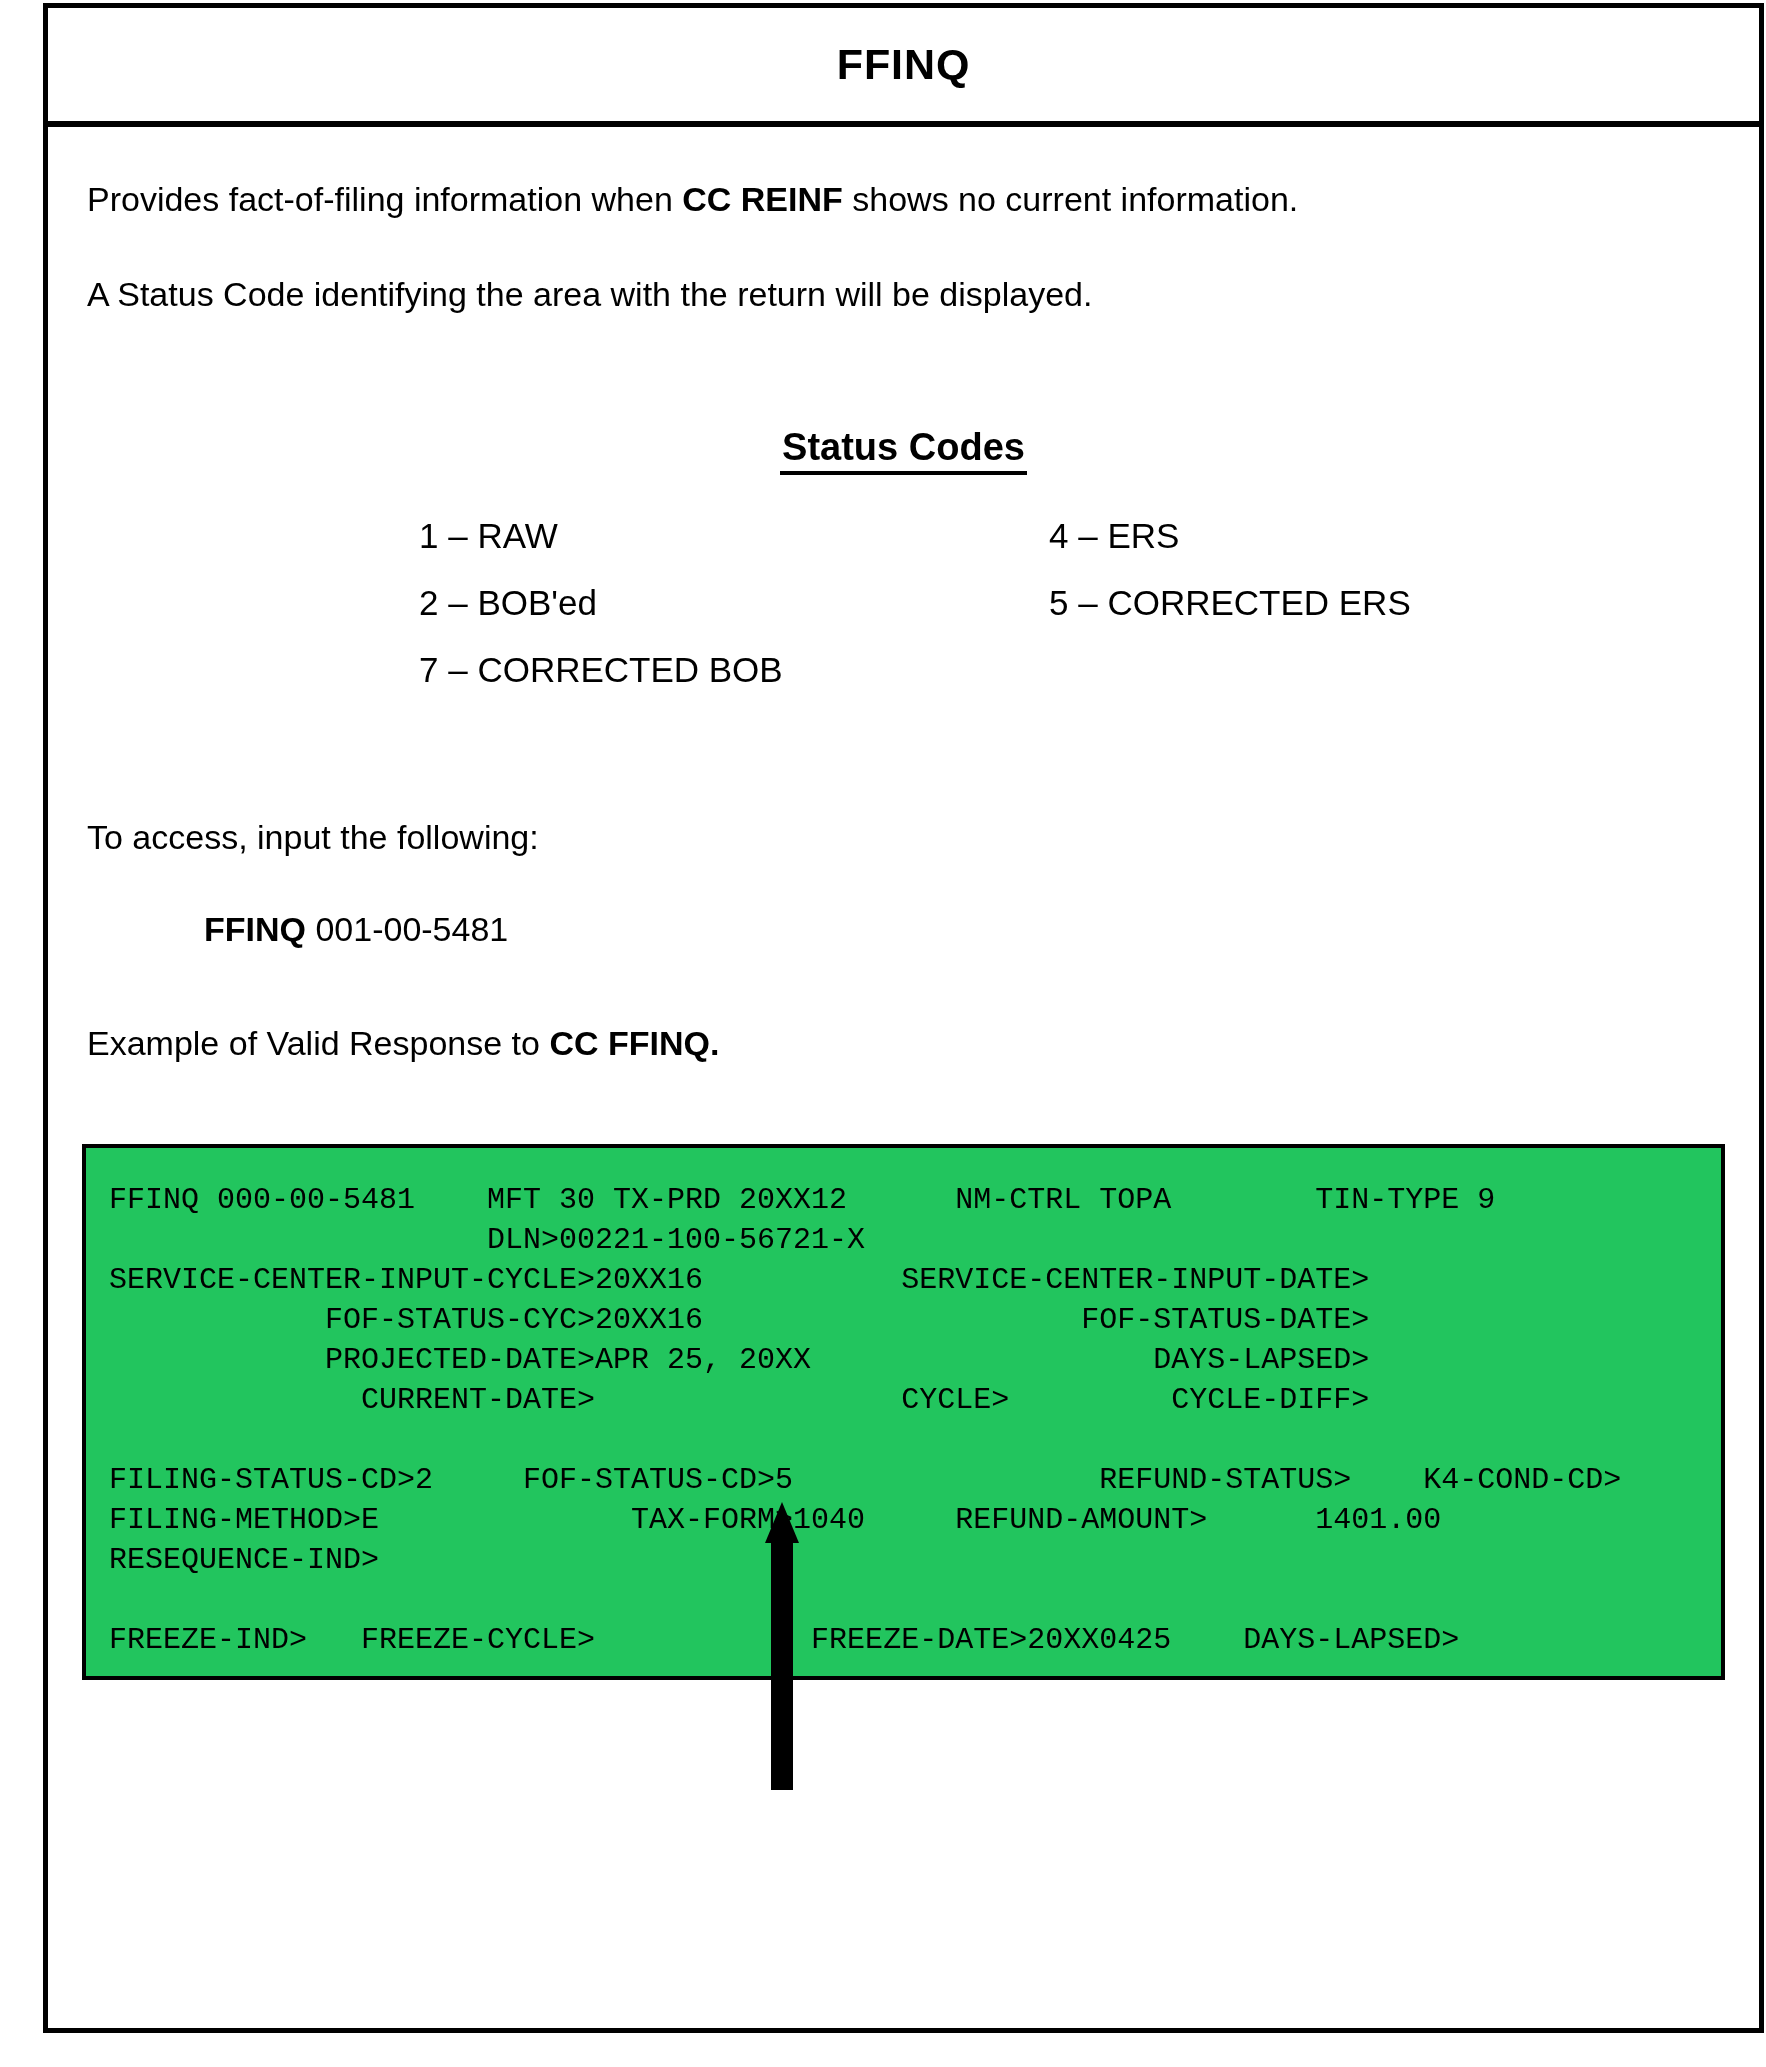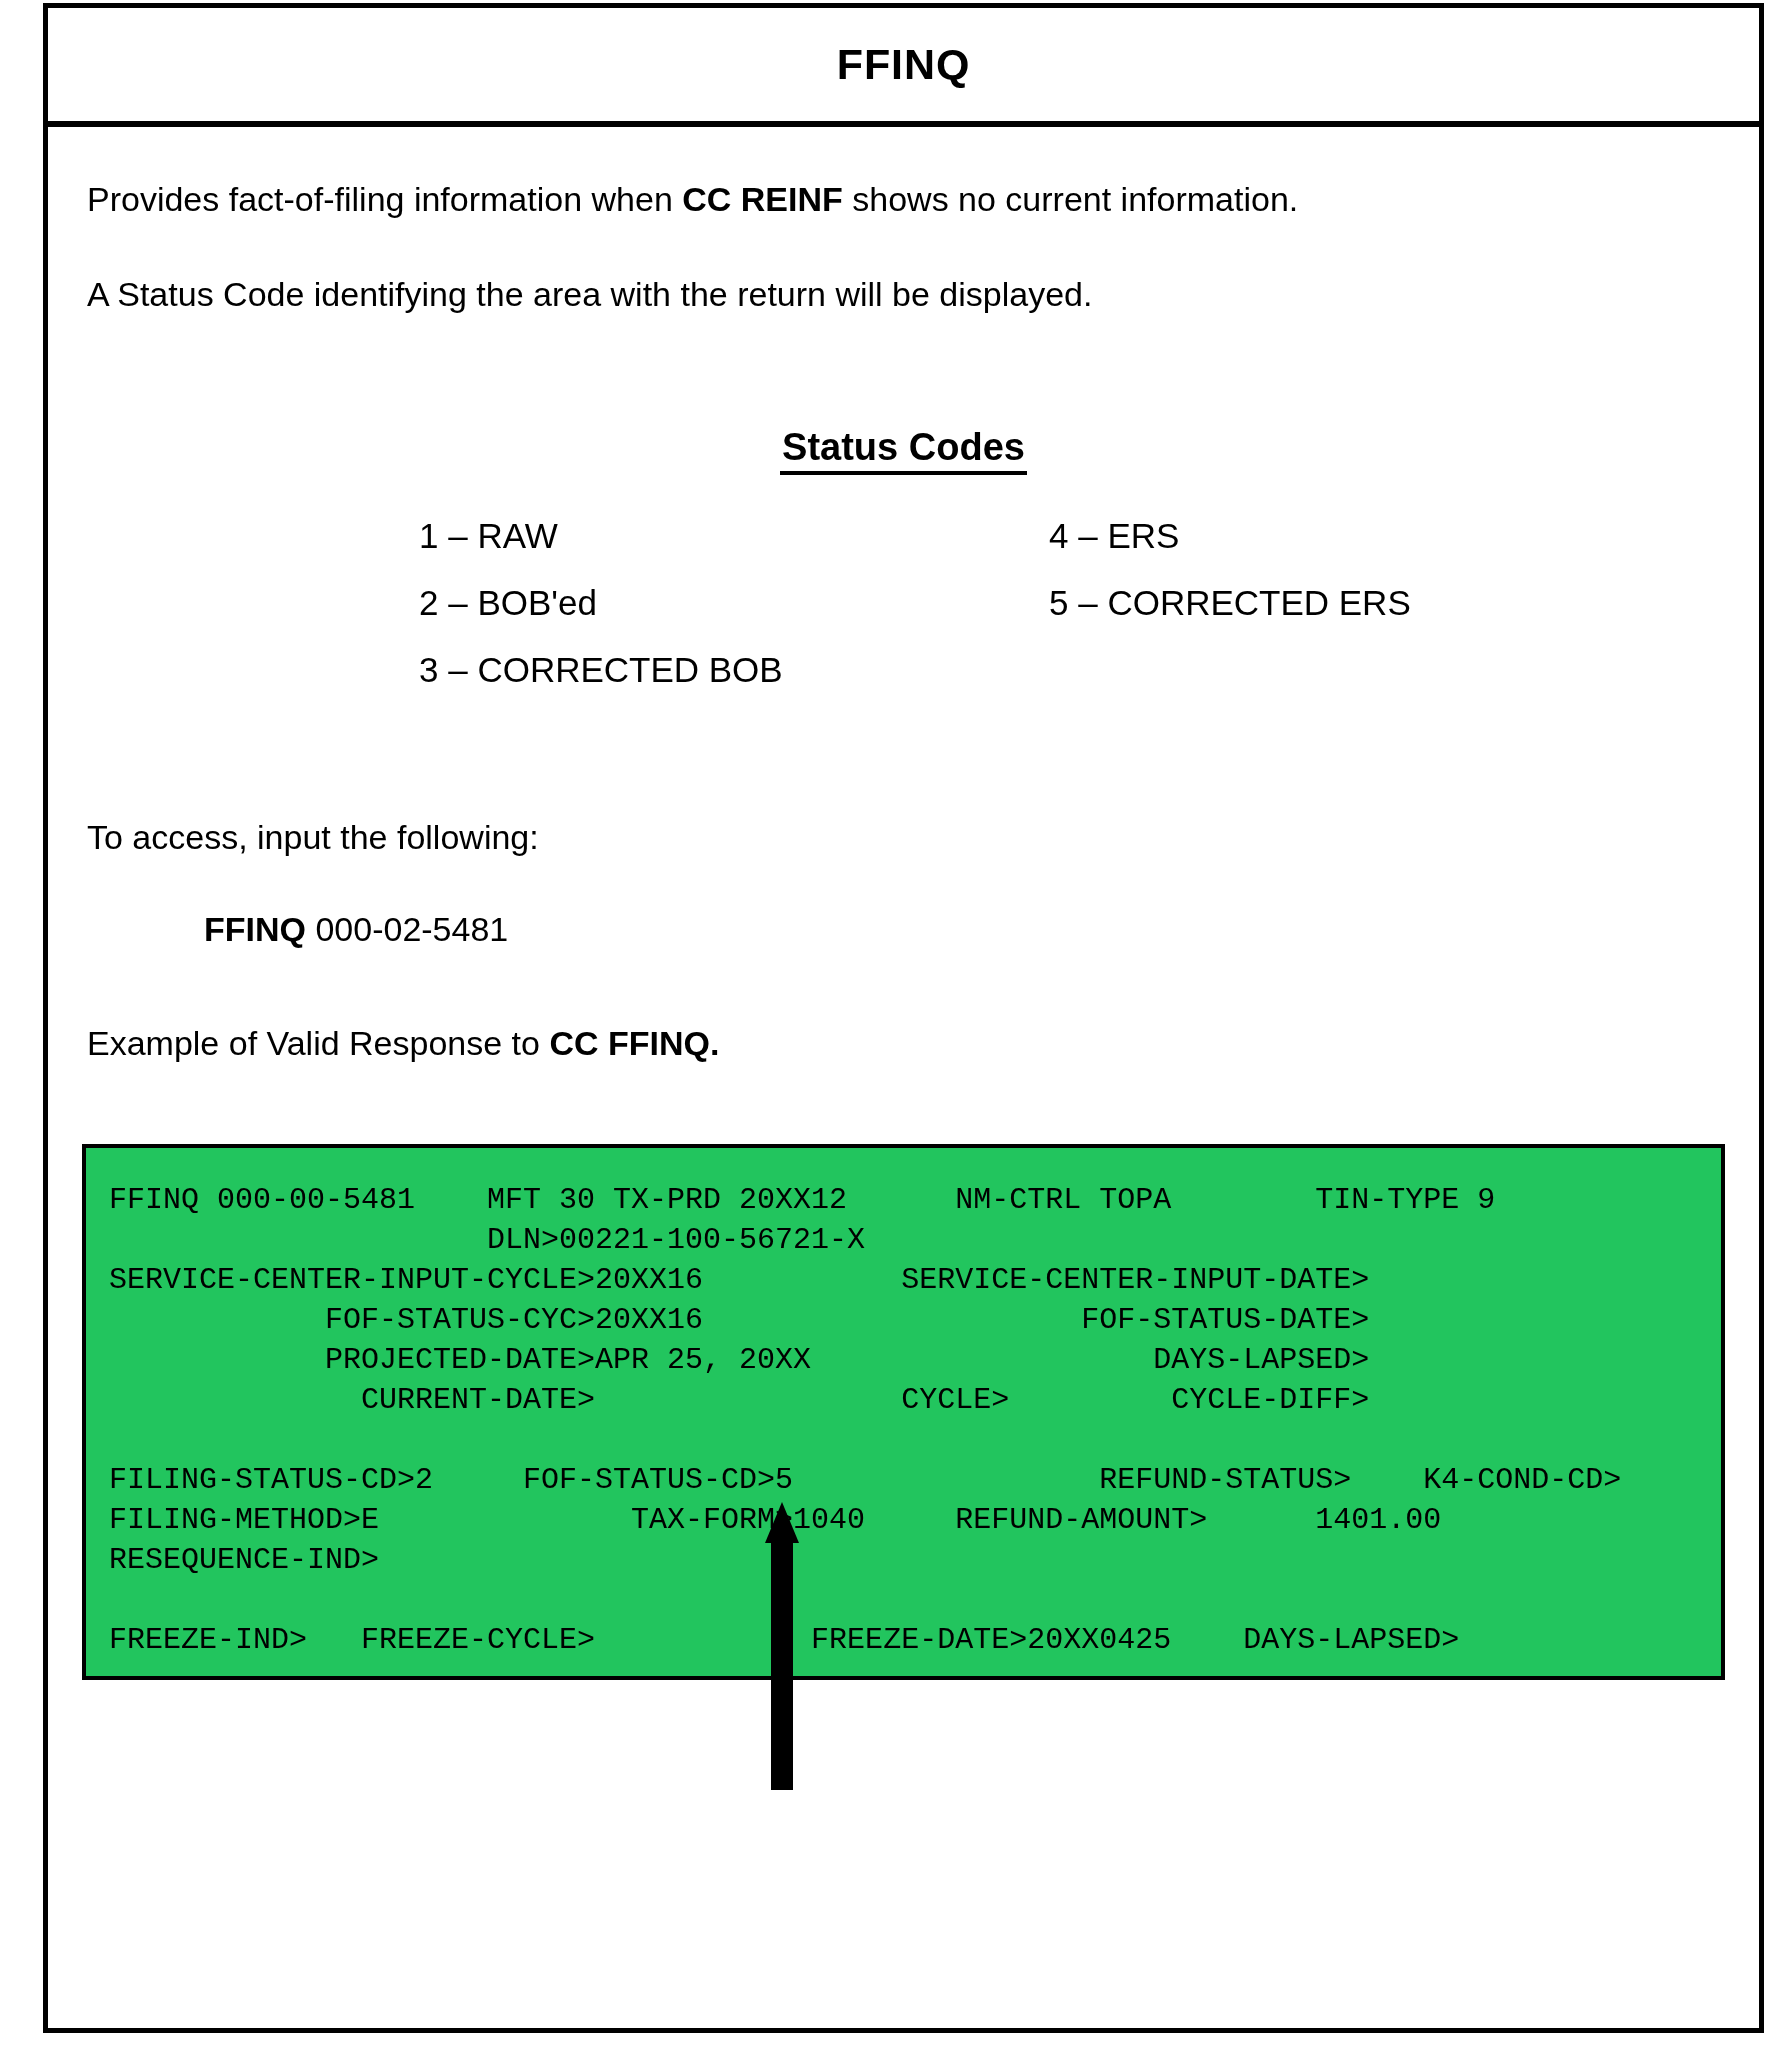--- a/index.html
+++ b/index.html
@@ -74,34 +74,34 @@
     <span>A Status Code identifying the area with the return will be displayed.</span>
   </div>
 
   <div class="sc-heading">
     <span>Status Codes</span>
   </div>
 
   <div class="sc-col sc-col-left">
     <div class="sc-item">1 – RAW</div>
     <div class="sc-item">2 – BOB'ed</div>
-    <div class="sc-item">3 – CORRECTED BOB</div>
+    <div class="sc-item">7 – CORRECTED BOB</div>
   </div>
 
   <div class="sc-col sc-col-right">
     <div class="sc-item">4 – ERS</div>
     <div class="sc-item">5 – CORRECTED ERS</div>
   </div>
 
   <div class="block" style="top:808px;">
     <span>To access, input the following:</span>
   </div>
 
   <div class="block cmd-line" style="top:900px;">
-    <span class="b">FFINQ</span><span> 000-02-5481</span>
+    <span class="b">FFINQ</span><span> 001-00-5481</span>
   </div>
 
   <div class="block" style="top:1014px;">
     <span>Example of Valid Response to </span><span class="b">CC FFINQ.</span>
   </div>
 
   <div class="terminal">
     <pre>FFINQ 000-00-5481    MFT 30 TX-PRD 20XX12      NM-CTRL TOPA        TIN-TYPE 9
                      DLN&gt;00221-100-56721-X
 SERVICE-CENTER-INPUT-CYCLE&gt;20XX16           SERVICE-CENTER-INPUT-DATE&gt;

